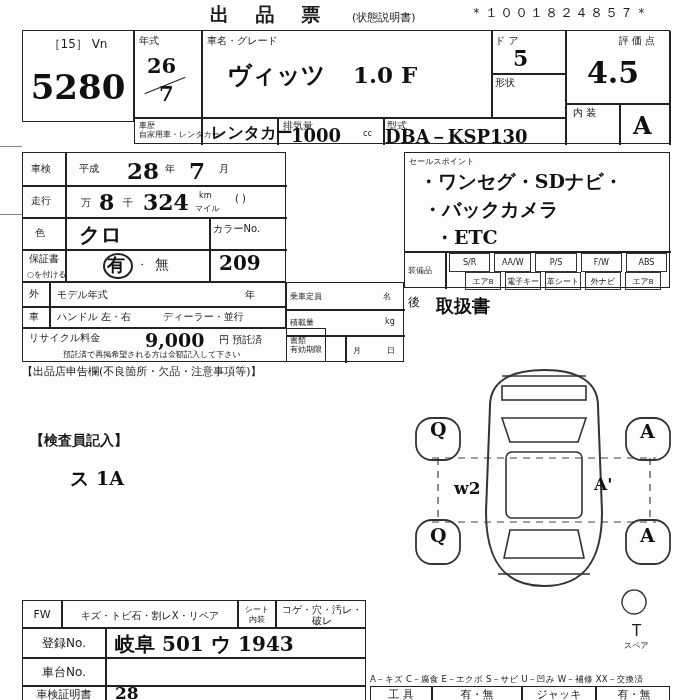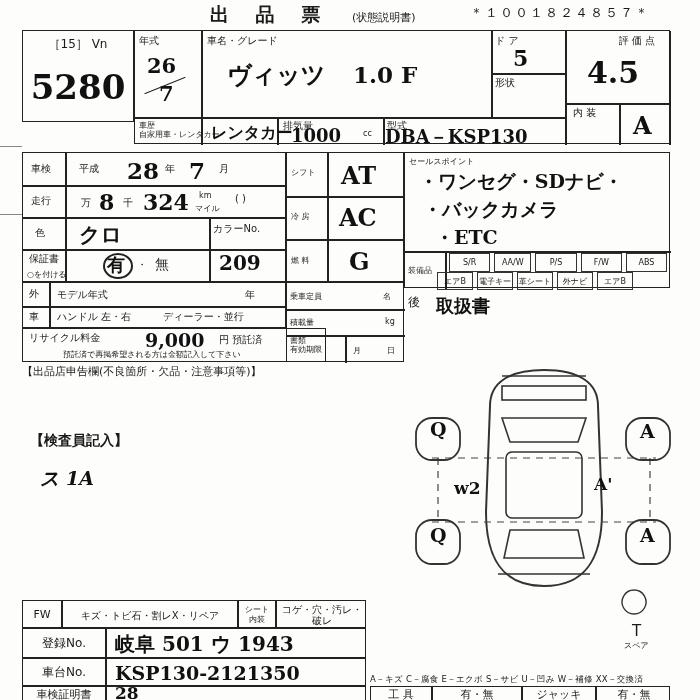--- a/index.html
+++ b/index.html
@@ -144,31 +144,20 @@
 
   <div class="abs bx" style="left:22px;top:328px;width:304px;height:34px;">
     <div class="abs lbl" style="left:6px;top:3px;">リサイクル料金</div>
     <div class="abs hand" style="left:122px;top:0px;font-size:19px;">9,000</div>
     <div class="abs lbl" style="left:196px;top:5px;">円 預託済</div>
     <div class="abs tiny" style="left:40px;top:20px;">預託済で再掲希望される方は金額記入して下さい</div>
   </div>
 
   <div class="abs lbl" style="left:22px;top:366px;font-size:11px;">【出品店申告欄(不良箇所・欠品・注意事項等)】</div>
 
-  <div class="abs bx" style="left:286px;top:152px;width:118px;height:130px;">
-    <div class="tline" style="left:0;top:43px;width:118px;height:1.5px;"></div>
-    <div class="tline" style="left:0;top:86px;width:118px;height:1.5px;"></div>
-    <div class="tline" style="left:40px;top:0;width:1.5px;height:130px;"></div>
-    <div class="abs tiny" style="left:4px;top:14px;">シフト</div>
-    <div class="abs hand" style="left:54px;top:8px;font-size:24px;">AT</div>
-    <div class="abs tiny" style="left:4px;top:58px;">冷 房</div>
-    <div class="abs hand" style="left:52px;top:50px;font-size:24px;">AC</div>
-    <div class="abs tiny" style="left:4px;top:102px;">燃 料</div>
-    <div class="abs hand" style="left:62px;top:94px;font-size:24px;">G</div>
-  </div>
 
   <div class="abs bx" style="left:286px;top:282px;width:118px;height:80px;">
     <div class="tline" style="left:0;top:26px;width:118px;height:1.5px;"></div>
     <div class="tline" style="left:0;top:52px;width:118px;height:1.5px;"></div>
     <div class="tline" style="left:58px;top:52px;width:1.5px;height:28px;"></div>
     <div class="abs tiny" style="left:3px;top:8px;">乗車定員</div>
     <div class="abs tiny" style="left:96px;top:8px;">名</div>
     <div class="abs tiny" style="left:3px;top:34px;">積載量</div>
     <div class="abs tiny" style="left:98px;top:34px;">kg</div>
     <div class="abs tiny" style="left:3px;top:54px;line-height:1.1;white-space:pre-line;">書類
@@ -188,34 +177,34 @@
     <div class="abs tiny" style="left:3px;top:112px;">装備品</div>
 
     <div class="abs" style="left:44px;top:100px;width:218px;height:18px;display:flex;gap:4px;">
       <span class="thin ctr tiny" style="width:40px;height:17px;">S/R</span>
       <span class="thin ctr tiny" style="width:36px;height:17px;">AA/W</span>
       <span class="thin ctr tiny" style="width:40px;height:17px;">P/S</span>
       <span class="thin ctr tiny" style="width:40px;height:17px;">F/W</span>
       <span class="thin ctr tiny" style="width:40px;height:17px;">ABS</span>
     </div>
 
-    <div class="abs" style="left:32px;top:119px;width:196px;height:17px;display:flex;gap:4px;">
+    <div class="abs" style="left:60px;top:119px;width:196px;height:17px;display:flex;gap:4px;font-family:Liberation Mono, monospace;">
       <span class="thin ctr tiny" style="width:40px;height:16px;">エアB</span>
       <span class="thin ctr tiny" style="width:40px;height:16px;">電子キー</span>
       <span class="thin ctr tiny" style="width:40px;height:16px;">革シート</span>
       <span class="thin ctr tiny" style="width:40px;height:16px;">外ナビ</span>
       <span class="thin ctr tiny" style="width:40px;height:16px;">エアB</span>
     </div>
   </div>
 
   <div class="abs lbl" style="left:408px;top:296px;font-size:12px;">後</div>
   <div class="abs hand" style="left:436px;top:294px;font-size:18px;">取扱書</div>
 
   <div class="abs" style="left:30px;top:432px;font-size:14px;font-weight:700;">【検査員記入】</div>
-  <div class="abs hand" style="left:40px;top:466px;font-size:19px;font-style:italic;">ス 1A</div>
+  <div class="abs hand" style="left:70px;top:466px;font-size:19px;">ス 1A</div>
 
   <div class="carbox" style="left:398px;top:362px;width:292px;height:258px;">
     <svg width="292" height="258" viewBox="0 0 292 258">
 
       <path d="M92,44 C92,20 112,8 146,8 C180,8 200,20 200,44 L204,150 C204,196 188,224 146,224 C104,224 88,196 88,150 Z" fill="none" stroke="#333" stroke-width="2"></path>
 
       <rect x="104" y="24" width="84" height="14" fill="none" stroke="#333" stroke-width="1.6"></rect>
 
       <path d="M104,56 L188,56 L180,80 L112,80 Z" fill="none" stroke="#333" stroke-width="1.6"></path>
 
@@ -262,21 +251,20 @@
 
   <div class="abs bx" style="left:22px;top:628px;width:344px;height:30px;">
     <div class="tline" style="left:82px;top:0;width:1.5px;height:30px;"></div>
     <div class="abs ctr lbl" style="left:0;top:0;width:82px;height:30px;font-size:12px;">登録No.</div>
     <div class="abs hand lft" style="left:92px;top:0;height:30px;font-size:20px;">岐阜 501 ウ 1943</div>
   </div>
 
   <div class="abs bx" style="left:22px;top:658px;width:344px;height:28px;">
     <div class="tline" style="left:82px;top:0;width:1.5px;height:28px;"></div>
     <div class="abs ctr lbl" style="left:0;top:0;width:82px;height:28px;font-size:12px;">車台No.</div>
-    <div class="abs hand lft" style="left:92px;top:0;height:28px;font-size:19px;">KSP130-2121350</div>
   </div>
 
   <div class="abs bx" style="left:22px;top:686px;width:344px;height:16px;">
     <div class="tline" style="left:82px;top:0;width:1.5px;height:16px;"></div>
     <div class="abs ctr lbl" style="left:0;top:0;width:82px;height:16px;font-size:11px;">車検証明書</div>
     <div class="abs hand lft" style="left:92px;top:-4px;height:20px;font-size:17px;">28</div>
   </div>
 
   <div class="abs legend" style="left:370px;top:674px;">A－キズ  C－腐食  E－エクボ  S－サビ  U－凹み  W－補修  XX－交換済</div>
   <div class="abs bx" style="left:370px;top:686px;width:300px;height:16px;">

